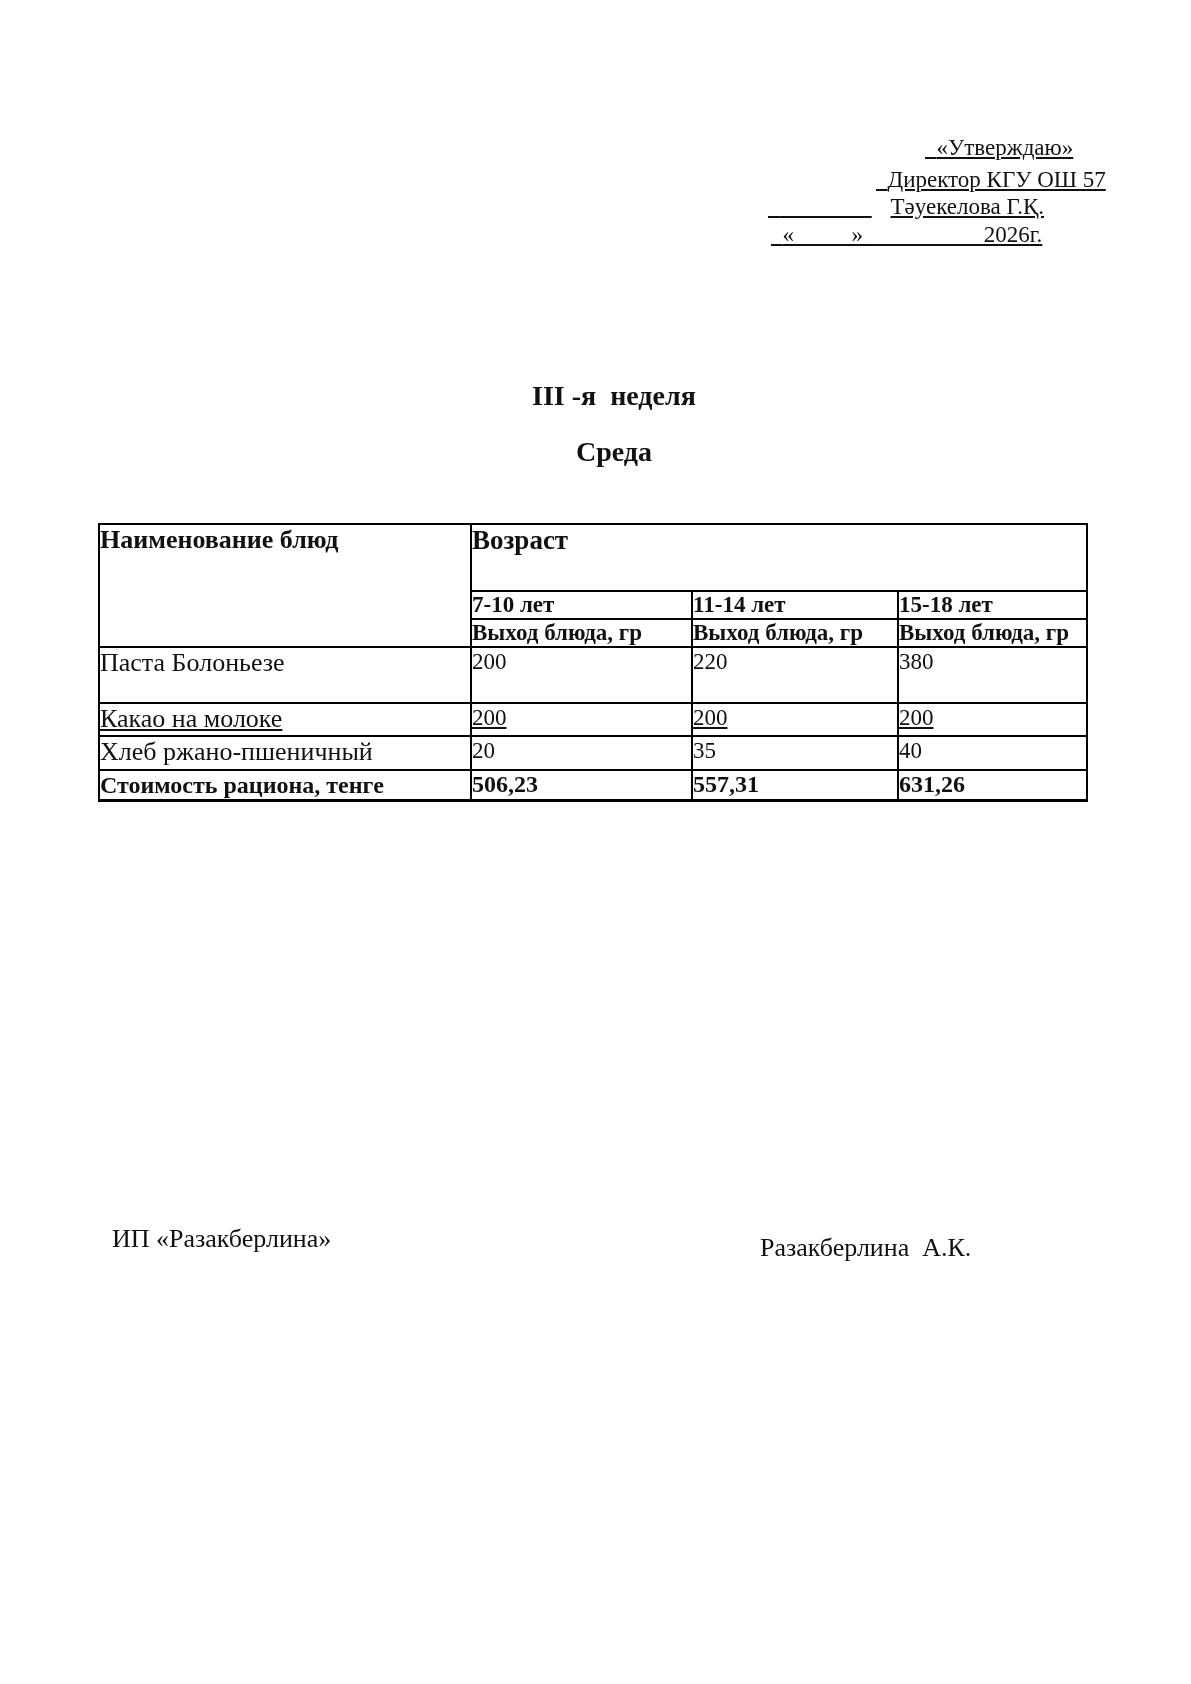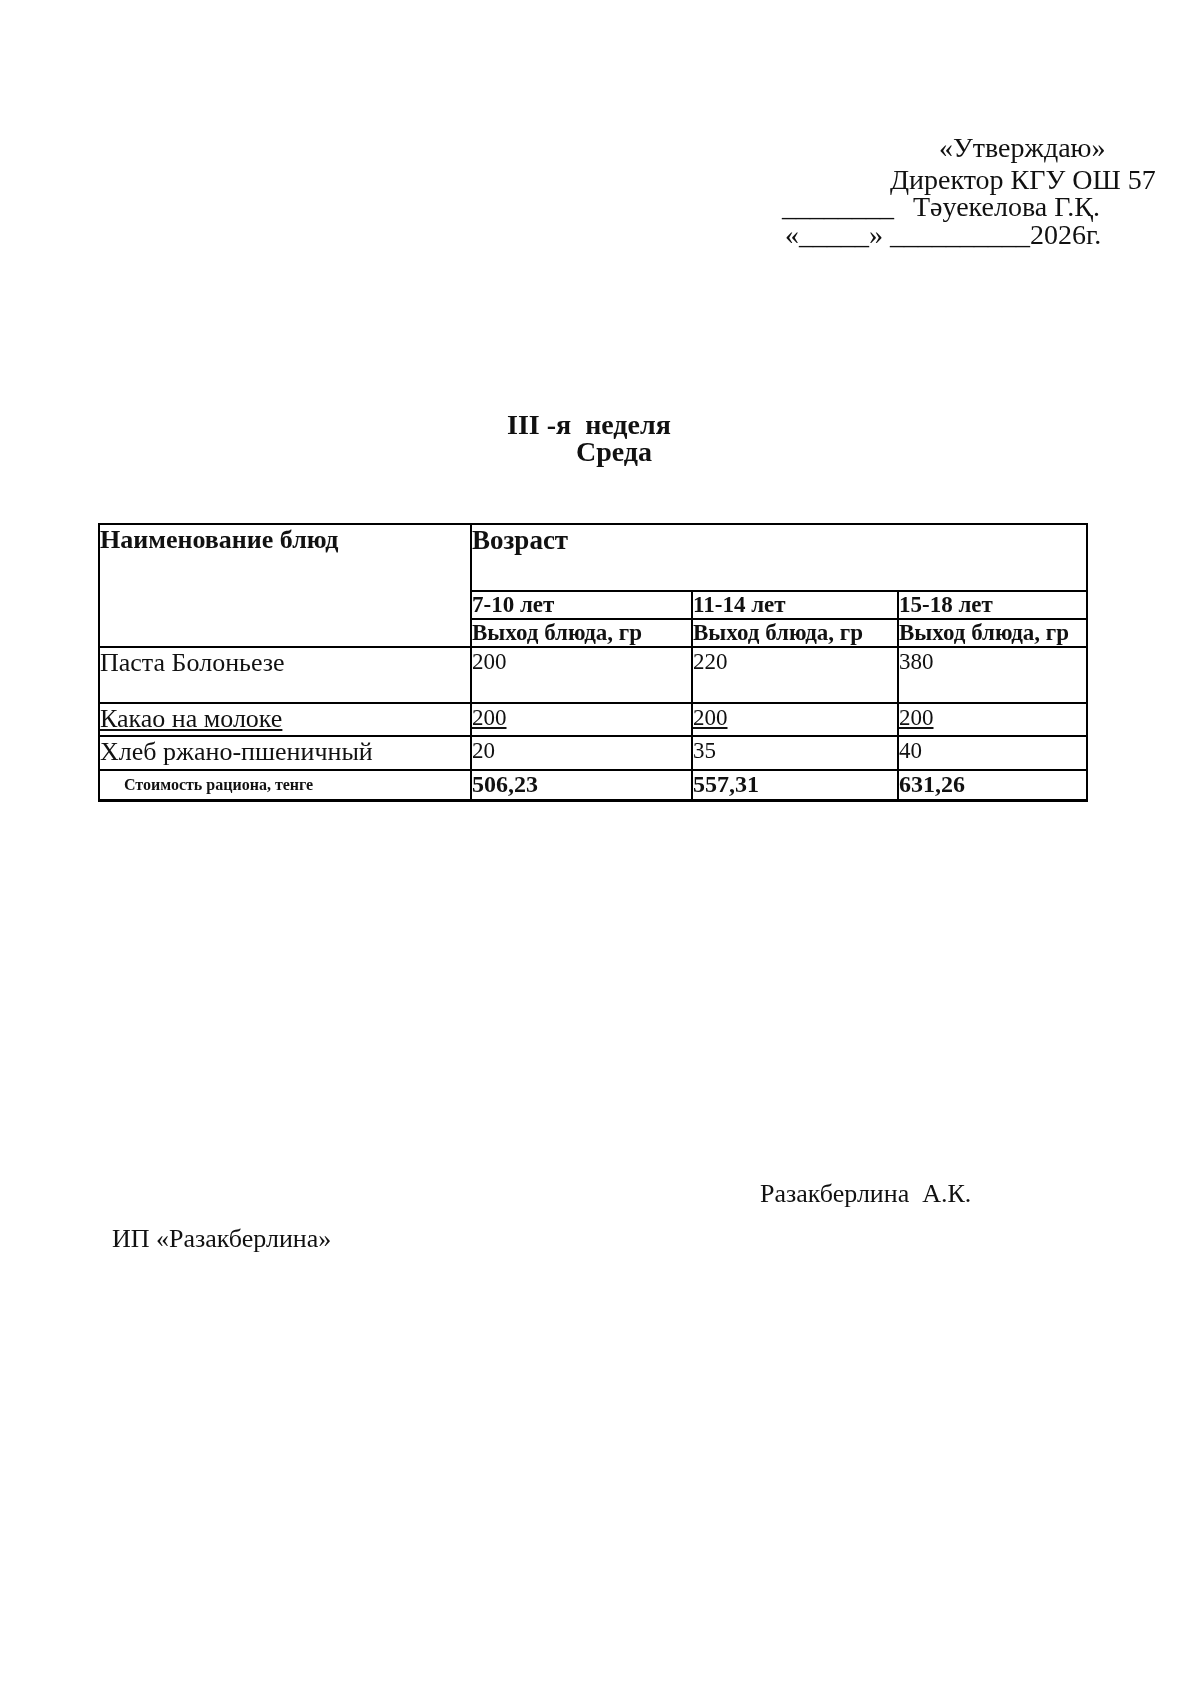--- a/index.html
+++ b/index.html
@@ -12,38 +12,39 @@
     height: 1684px;
     position: relative;
     font-family: "Liberation Serif", "DejaVu Serif", serif;
     color: #111111;
     overflow: hidden;
   }
   .abs { position: absolute; }
 
   
   .approval-line {
-    font-size: 28px;
+    font-size: 23px;
     line-height: 28px;
     white-space: pre;
+    text-decoration: underline;
   }
   #appr1 { left: 925px; top: 106px; }
   #appr2 { left: 876px; top: 138px; }
   #appr3 { left: 768px; top: 165px; }
   #appr3 .name { margin-left: 19px; }
   #appr4 { left: 771px; top: 193px; }
 
   
   .doc-title {
     font-size: 28px;
     font-weight: bold;
     line-height: 32px;
     white-space: pre;
   }
-  #week-title { left: 507px; top: 380px; margin-top: 29px; }
+  #week-title { left: 532px; top: 380px; }
   #day-title  { left: 576px; top: 436px; }
 
   
   #menu-table-wrap { left: 98px; top: 523px; }
   table.menu {
     border-collapse: collapse;
     table-layout: fixed;
     width: 988px;
     border-radius: 8px;
   }
@@ -90,31 +91,31 @@
     line-height: 27px;
   }
   tr.row-tall td { height: 54px; }
   tr.row-mid td  { height: 31px; text-decoration: underline; }
   tr.row-mid2 td { height: 32px; }
   tr.row-total td {
     height: 26px;
     font-weight: bold;
     border-bottom-width: 3px;
   }
-  tr.row-total td.dish-name { font-size: 16px; line-height: 28px; padding-left: 24px; }
+  tr.row-total td.dish-name { font-size: 24px; line-height: 28px; }
   tr.row-total td.dish-val  { font-size: 24px; line-height: 26px; padding-top: 0; }
 
   
   .footer-text {
     font-size: 26px;
     line-height: 30px;
     white-space: pre;
   }
   #footer-left  { left: 112px; top: 1224px; }
-  #footer-right { left: 760px; top: 1179px; }
+  #footer-right { left: 760px; top: 1233px; }
 </style>
 </head>
 <body>
 
 <div class="abs approval-line" id="appr1">
   <span>«Утверждаю»</span>
 </div>
 <div class="abs approval-line" id="appr2">
   <span>Директор КГУ ОШ 57</span>
 </div>

